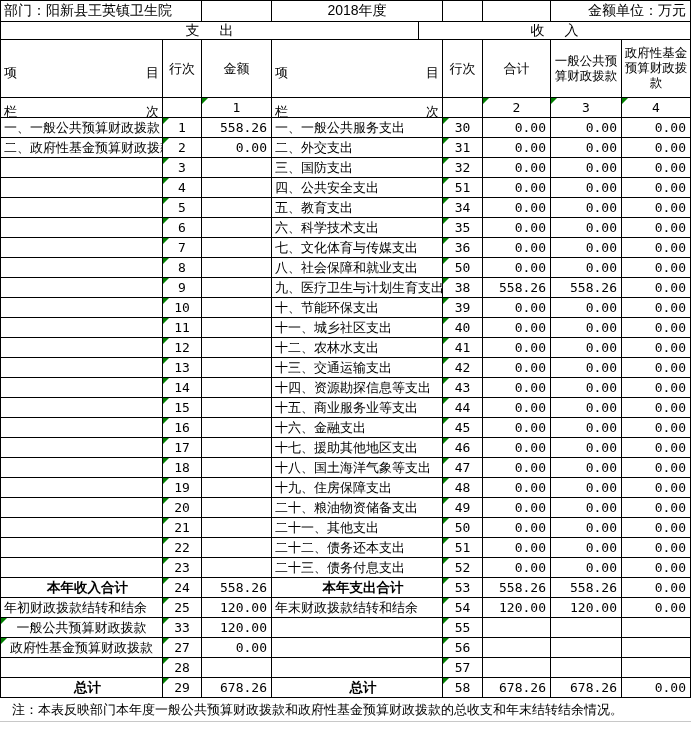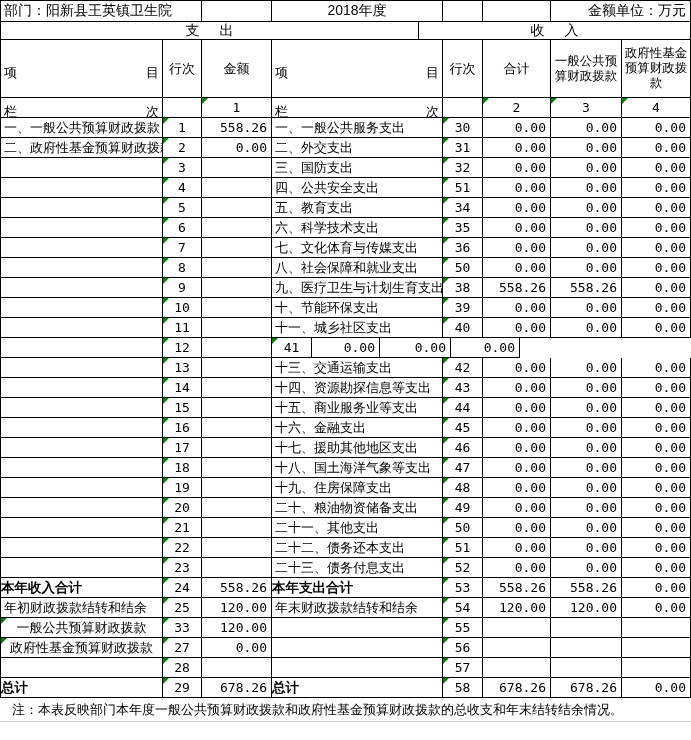--- a/index.html
+++ b/index.html
@@ -20,21 +20,21 @@
   .secrow .cell{height:18px}
   .hdrrow .cell{height:58px}
   .colrow .cell{height:20px}
   .datarow .cell{height:20px}
   
   .cell>.t{display:block;width:100%;white-space:nowrap;}
   .padl>.t{text-align:left;padding-left:3px;}
   .ctr>.t{text-align:center;}
   .rt>.t{text-align:right;padding-right:4px;}
   .just>.t{text-align:justify;text-align-last:justify;text-justify:inter-character;padding:0 3px;margin-top:8px;}
-  .boldc>.t{font-weight:bold;font-size:13.5px;}
+  .boldc>.t{text-align:center;font-weight:bold;font-size:13.5px;margin-left:12px;}
   .sec>.t{text-align:center;font-size:14px;word-spacing:16px;}
   .top14>.t{font-size:14px;}
   .wrapcell>.t{white-space:normal;text-align:center;font-size:12.5px;line-height:15px;padding:0 2px;}
   .num{font-family:"DejaVu Sans Mono","Liberation Mono",monospace;}
   
   .tri{position:absolute;top:0;left:0;width:0;height:0;
        border-top:6px solid #008000;border-right:6px solid transparent;}
   
   .note{box-sizing:border-box;width:691px;height:24px;display:flex;align-items:center;
         padding-left:12px;font-size:13px;border-bottom:1px solid #c8c8c8;white-space:nowrap;overflow:hidden;}
@@ -436,20 +436,23 @@
           <div class="cell w163 padl">
             <span class="t"></span>
           </div>
           <div class="cell w39 ctr num">
             <span class="t">12</span>
             <span class="tri"></span>
           </div>
           <div class="cell w70 rt num">
             <span class="t"></span>
           </div>
+          <div class="cell w171 padl">
+            <span class="t">十二、农林水支出</span>
+          </div>
           <div class="cell w40 ctr num">
             <span class="t">41</span>
             <span class="tri"></span>
           </div>
           <div class="cell w68 rt num">
             <span class="t">0.00</span>
           </div>
           <div class="cell w71 rt num">
             <span class="t">0.00</span>
           </div>

